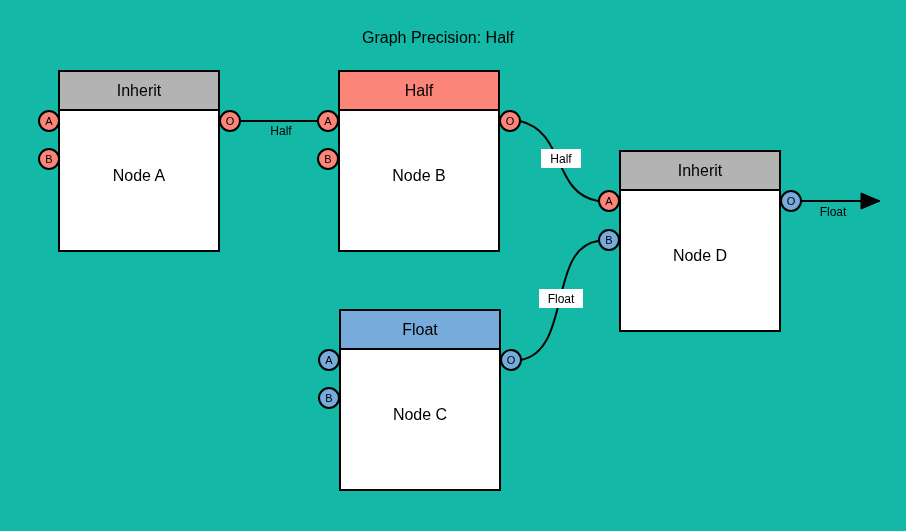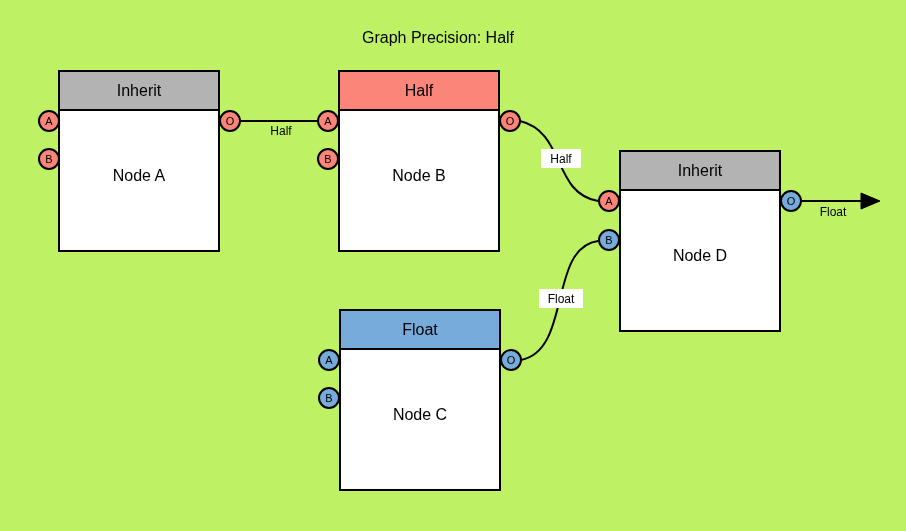--- a/index.html
+++ b/index.html
@@ -1,19 +1,19 @@
 <!DOCTYPE html>
 <html><head>
 <meta charset="utf-8">
 <style>
   html, body { margin: 0; padding: 0; background: #ffffff; }
   #stage {
     position: relative;
     width: 906px; height: 531px;
-    background: #bef264;
+    background: #14b8a6;
     font-family: "Liberation Sans", sans-serif;
     overflow: hidden;
   }
   svg { display: block; }
   text { font-family: "Liberation Sans", sans-serif; fill: #000; }
   .diagram-title { font-size: 16px; text-anchor: middle; }
   .node-body { fill: #ffffff; stroke: #000000; stroke-width: 2px; }
   .node-header { stroke: #000000; stroke-width: 2px; }
   .node-header-label { font-size: 16px; text-anchor: middle; }
   .node-label { font-size: 16px; text-anchor: middle; }

